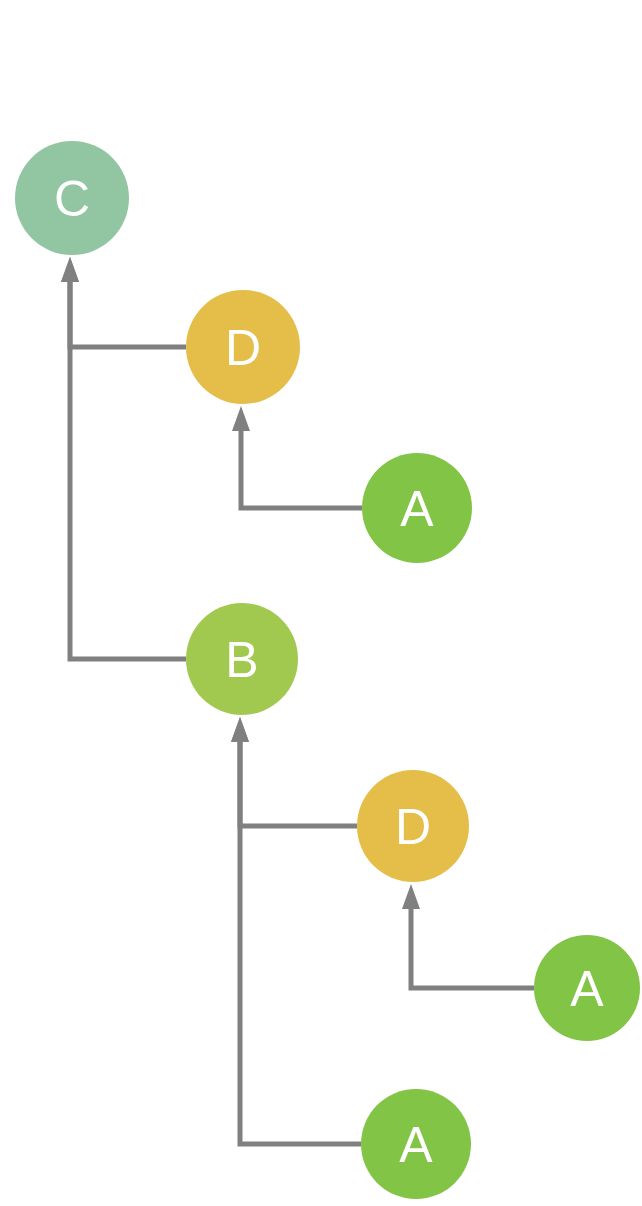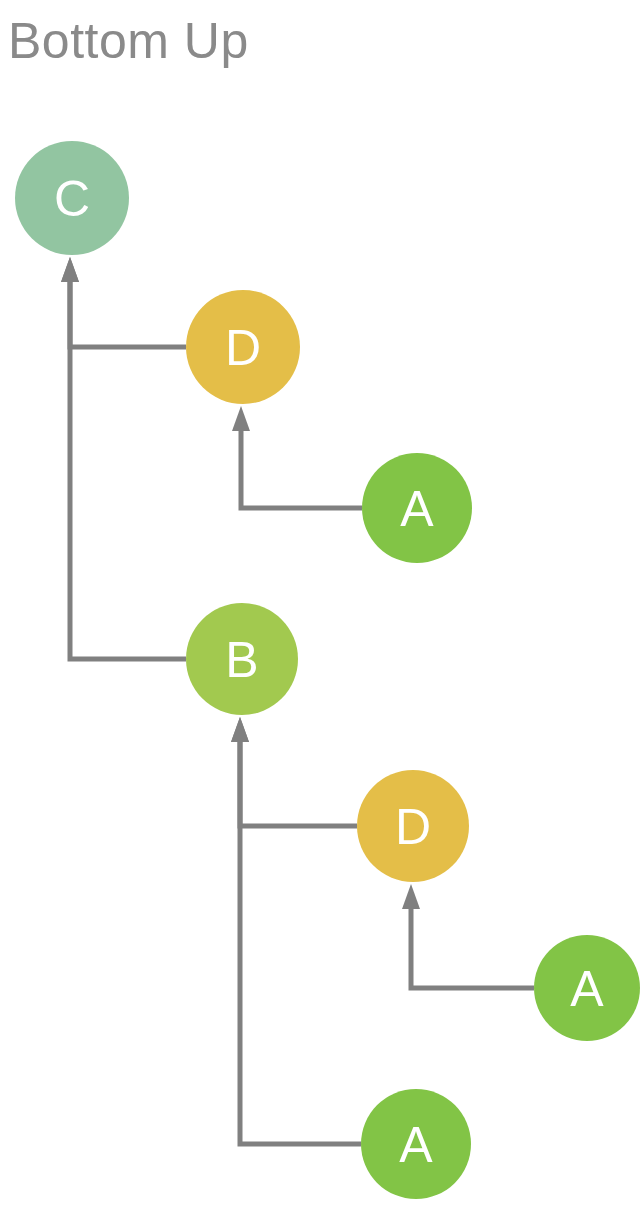--- a/index.html
+++ b/index.html
@@ -35,21 +35,20 @@
   .node-label {
     font-family: "Liberation Sans", sans-serif;
     font-weight: 300;
     fill: #ffffff;
   }
 </style>
 </head>
 <body>
 
 <div class="stage">
-  <div class="page-title">Bottom Up</div>
   <svg class="diagram" id="diagram-svg" width="642" height="1206" viewBox="0 0 642 1206">
       <path d="M 186 347 L 70 347 L 70 278" fill="none" stroke="#808080" stroke-width="5"></path>
       <polygon points="70,257 61,282 79,282" fill="#808080"></polygon>
       <path d="M 186 659 L 70 659 L 70 278" fill="none" stroke="#808080" stroke-width="5"></path>
       <polygon points="70,257 61,282 79,282" fill="#808080"></polygon>
       <path d="M 362 508 L 241 508 L 241 427" fill="none" stroke="#808080" stroke-width="5"></path>
       <polygon points="241,406 232,431 250,431" fill="#808080"></polygon>
       <path d="M 357 826 L 240 826 L 240 738" fill="none" stroke="#808080" stroke-width="5"></path>
       <polygon points="240,717 231,742 249,742" fill="#808080"></polygon>
       <path d="M 361 1144 L 240 1144 L 240 738" fill="none" stroke="#808080" stroke-width="5"></path>

